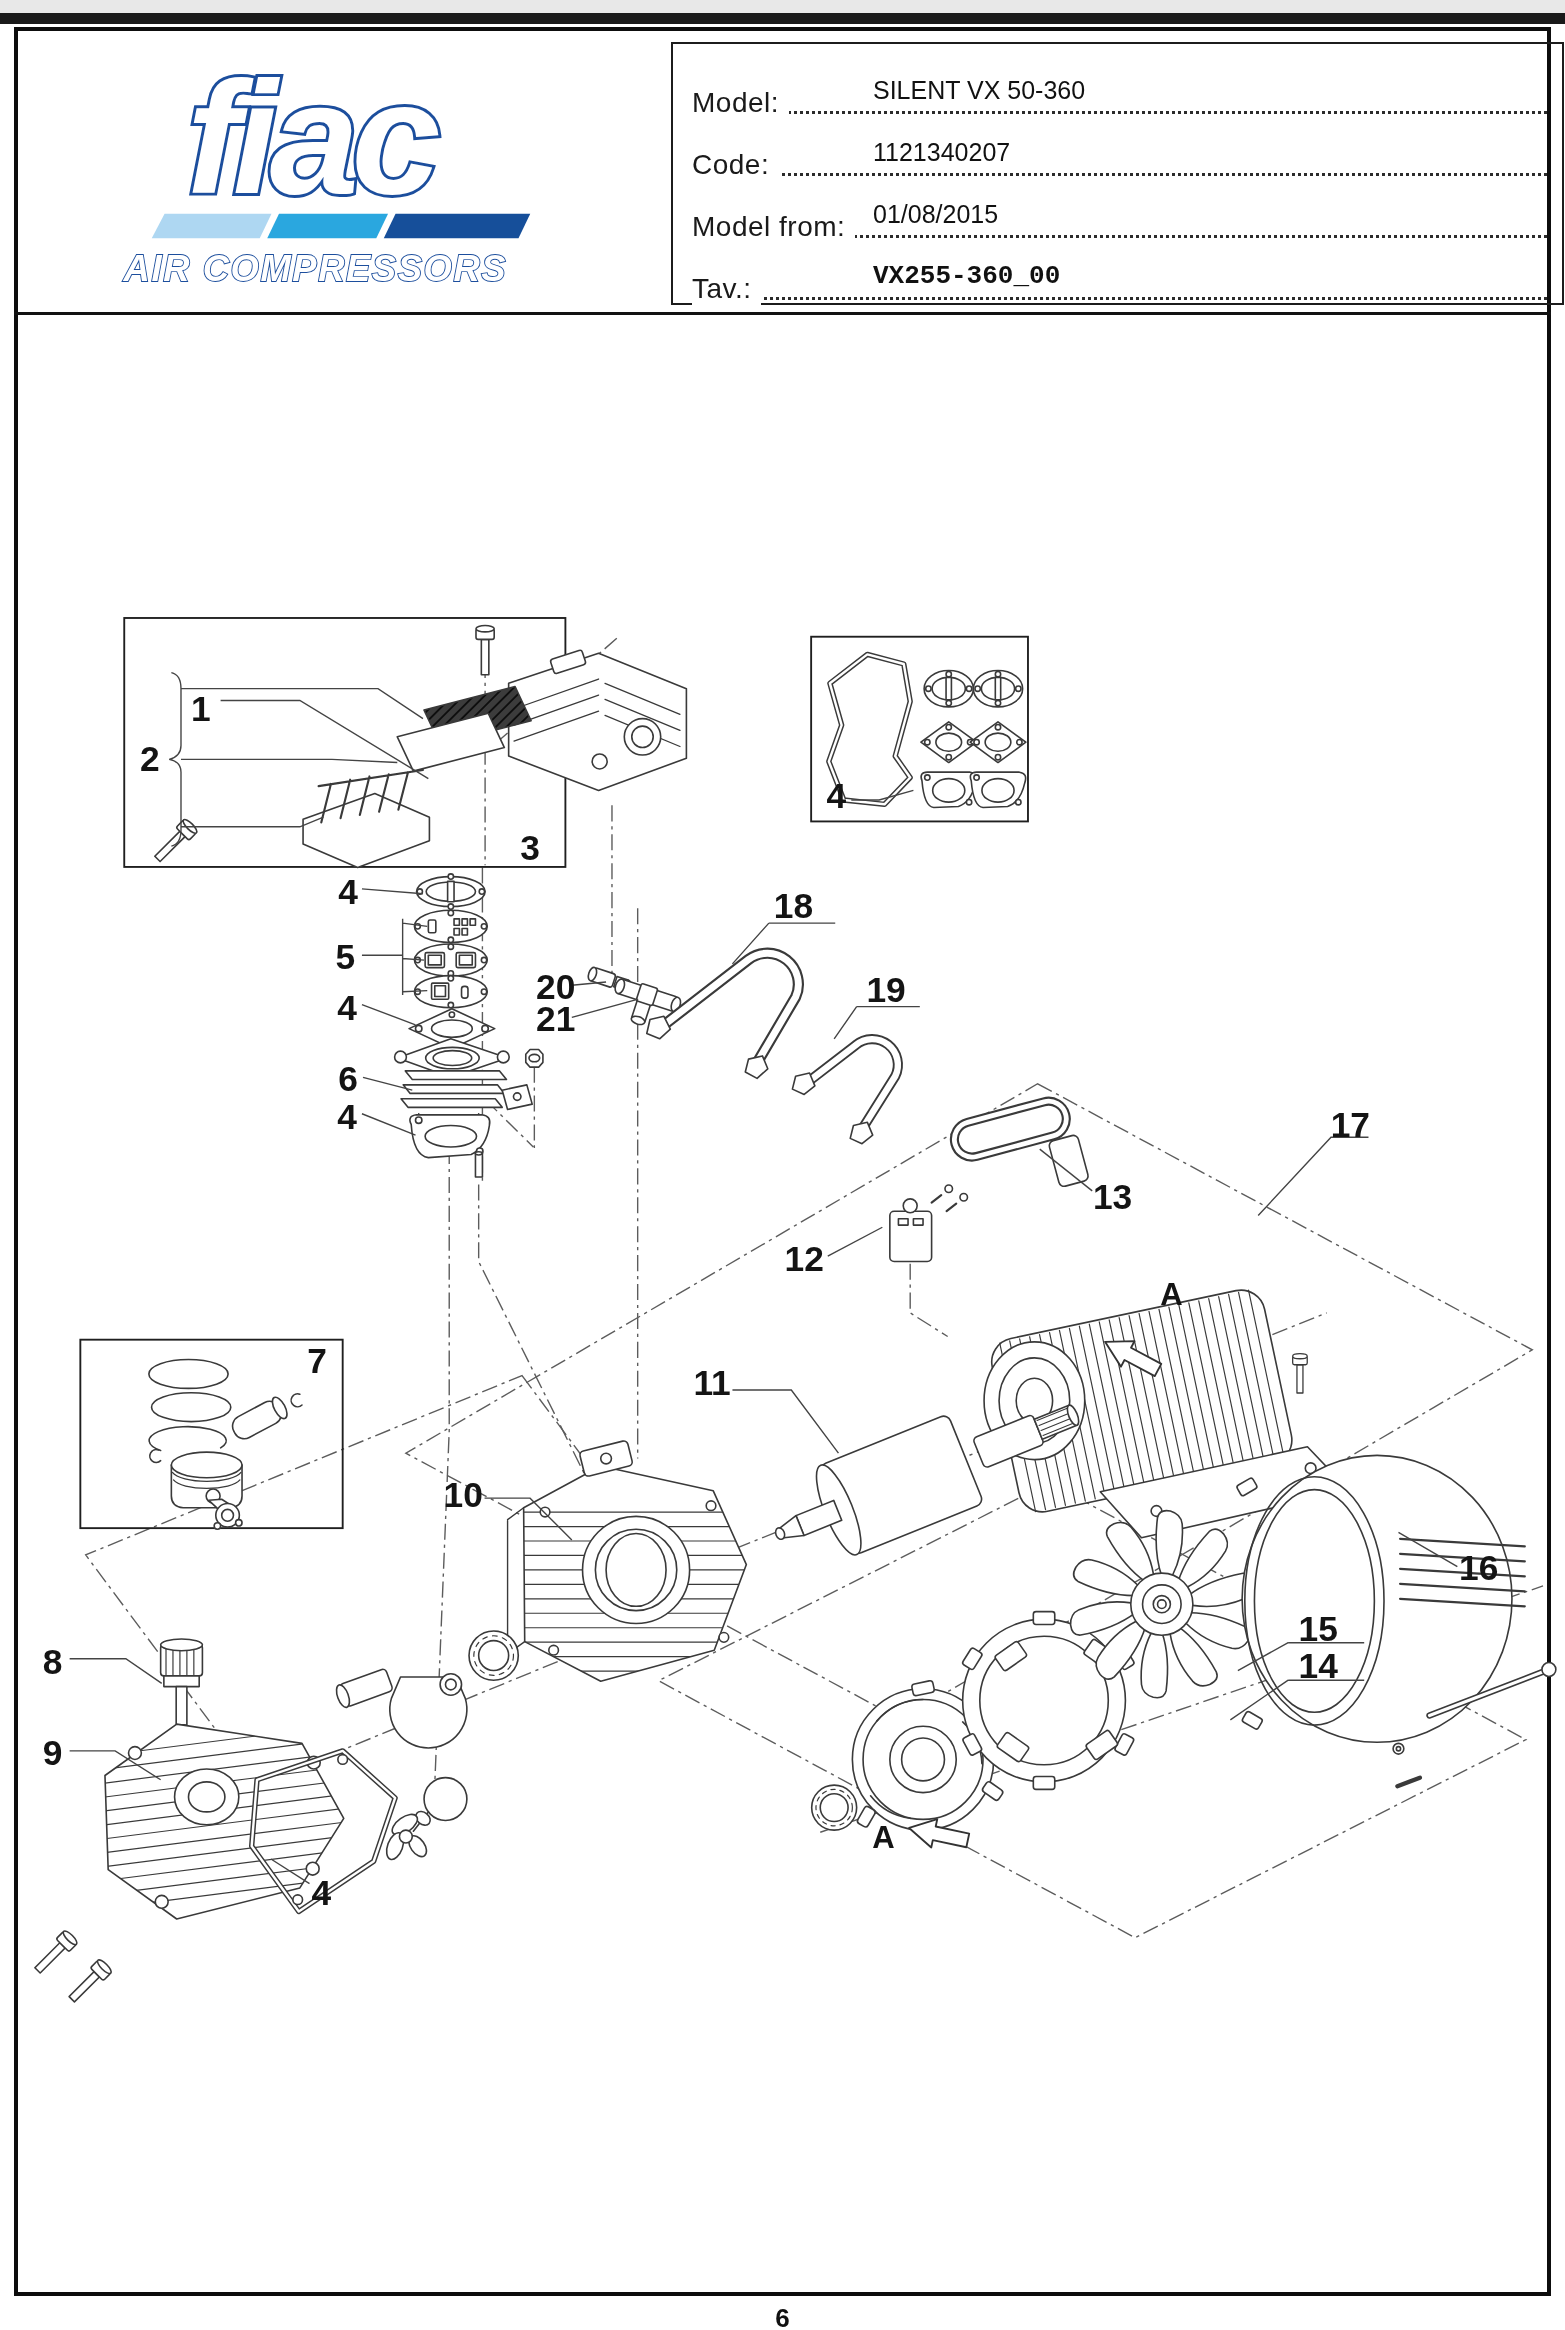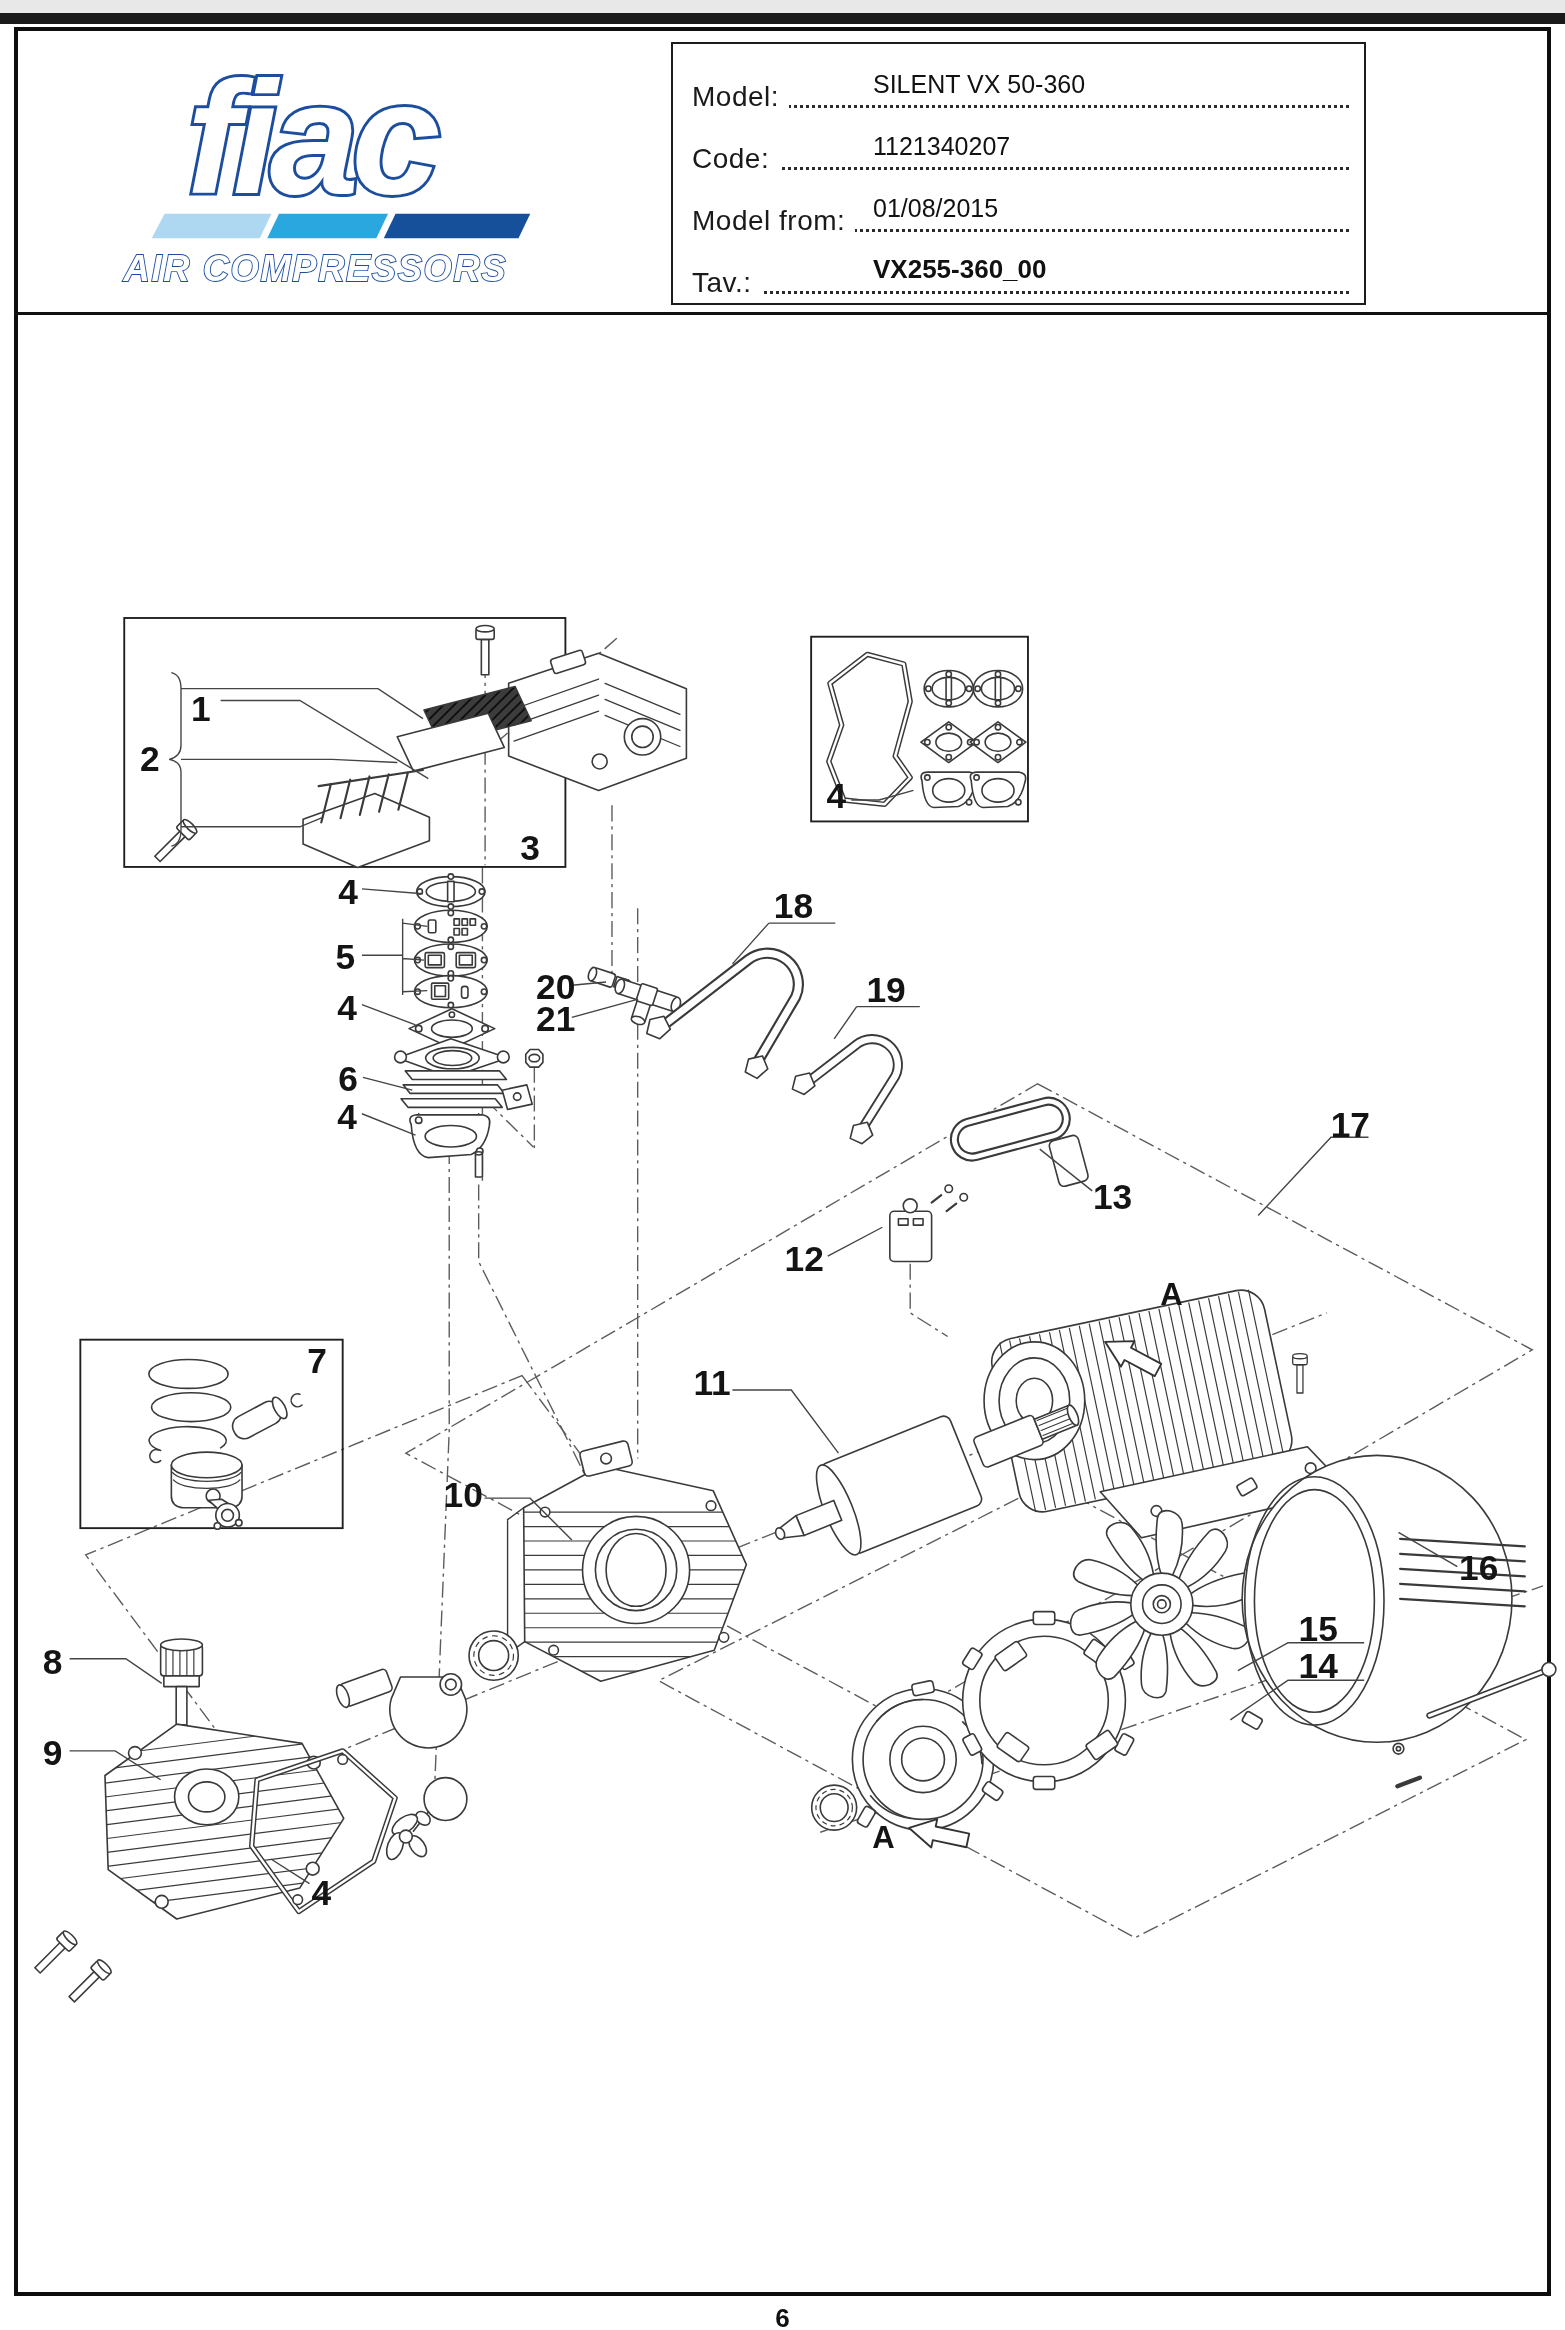--- a/index.html
+++ b/index.html
@@ -2,28 +2,28 @@
 <html style="font-size:8.6px"><head>
 <meta charset="utf-8">
 <style>
   html,body{margin:0;padding:0;background:#e8e8e8;}
   #page{position:relative;width:1565px;height:2330px;background:#fff;margin:13px auto;
         font-family:"Liberation Sans",sans-serif;overflow:hidden;}
   #frame{position:absolute;left:14px;top:14px;right:14px;bottom:47px;border:4.8px solid #0d0d0d;}
   #topbar{position:absolute;left:0;top:0;width:100%;height:10.7px;background:#1a1a1a;}
   #hdivider{position:absolute;left:14px;right:14px;top:299px;height:3.2px;background:#111;}
   
-  #infobox{position:absolute;left:671px;top:29px;width:695px;height:263px;border:2.1px solid #1c1c1c;
-           padding-top:18px;box-sizing:border-box;}
+  #infobox{position:absolute;left:671px;top:29px;width:893px;height:263px;border:2.1px solid #1c1c1c;
+           padding-top:24px;box-sizing:border-box;}
   .hrow{position:relative;height:62px;}
   .hdots{position:absolute;left:19px;right:15px;bottom:16px;border-bottom:3.7px dotted #2b2b2b;}
   .hlabel{position:absolute;left:19px;bottom:10.7px;font-size:28px;color:#1a1a1a;background:#fff;
           padding:0 9.6px 0 0;z-index:2;letter-spacing:0.5px;}
   .hvalue{position:absolute;left:200px;bottom:25px;font-size:25px;color:#111;z-index:1;}
-  .hvalue.bold{font-weight:700;font-size:26px;}
+  .hvalue.bold{font-weight:700;font-size:26px;font-family:Liberation Mono, monospace;}
   
   #logo{position:absolute;left:37px;top:21.4px;}
   
   #diagram{position:absolute;left:0;top:0;width:1565px;height:2330px;}
   .callout{font:600 66px "Liberation Sans",sans-serif;fill:#141414;text-anchor:middle;}
   .callout.view{font-weight:700;font-size:58px;}
   #pagenum{position:absolute;left:0;right:0;top:2290px;text-align:center;
            font-size:26px;font-weight:700;color:#111;}
 </style>
 </head>

